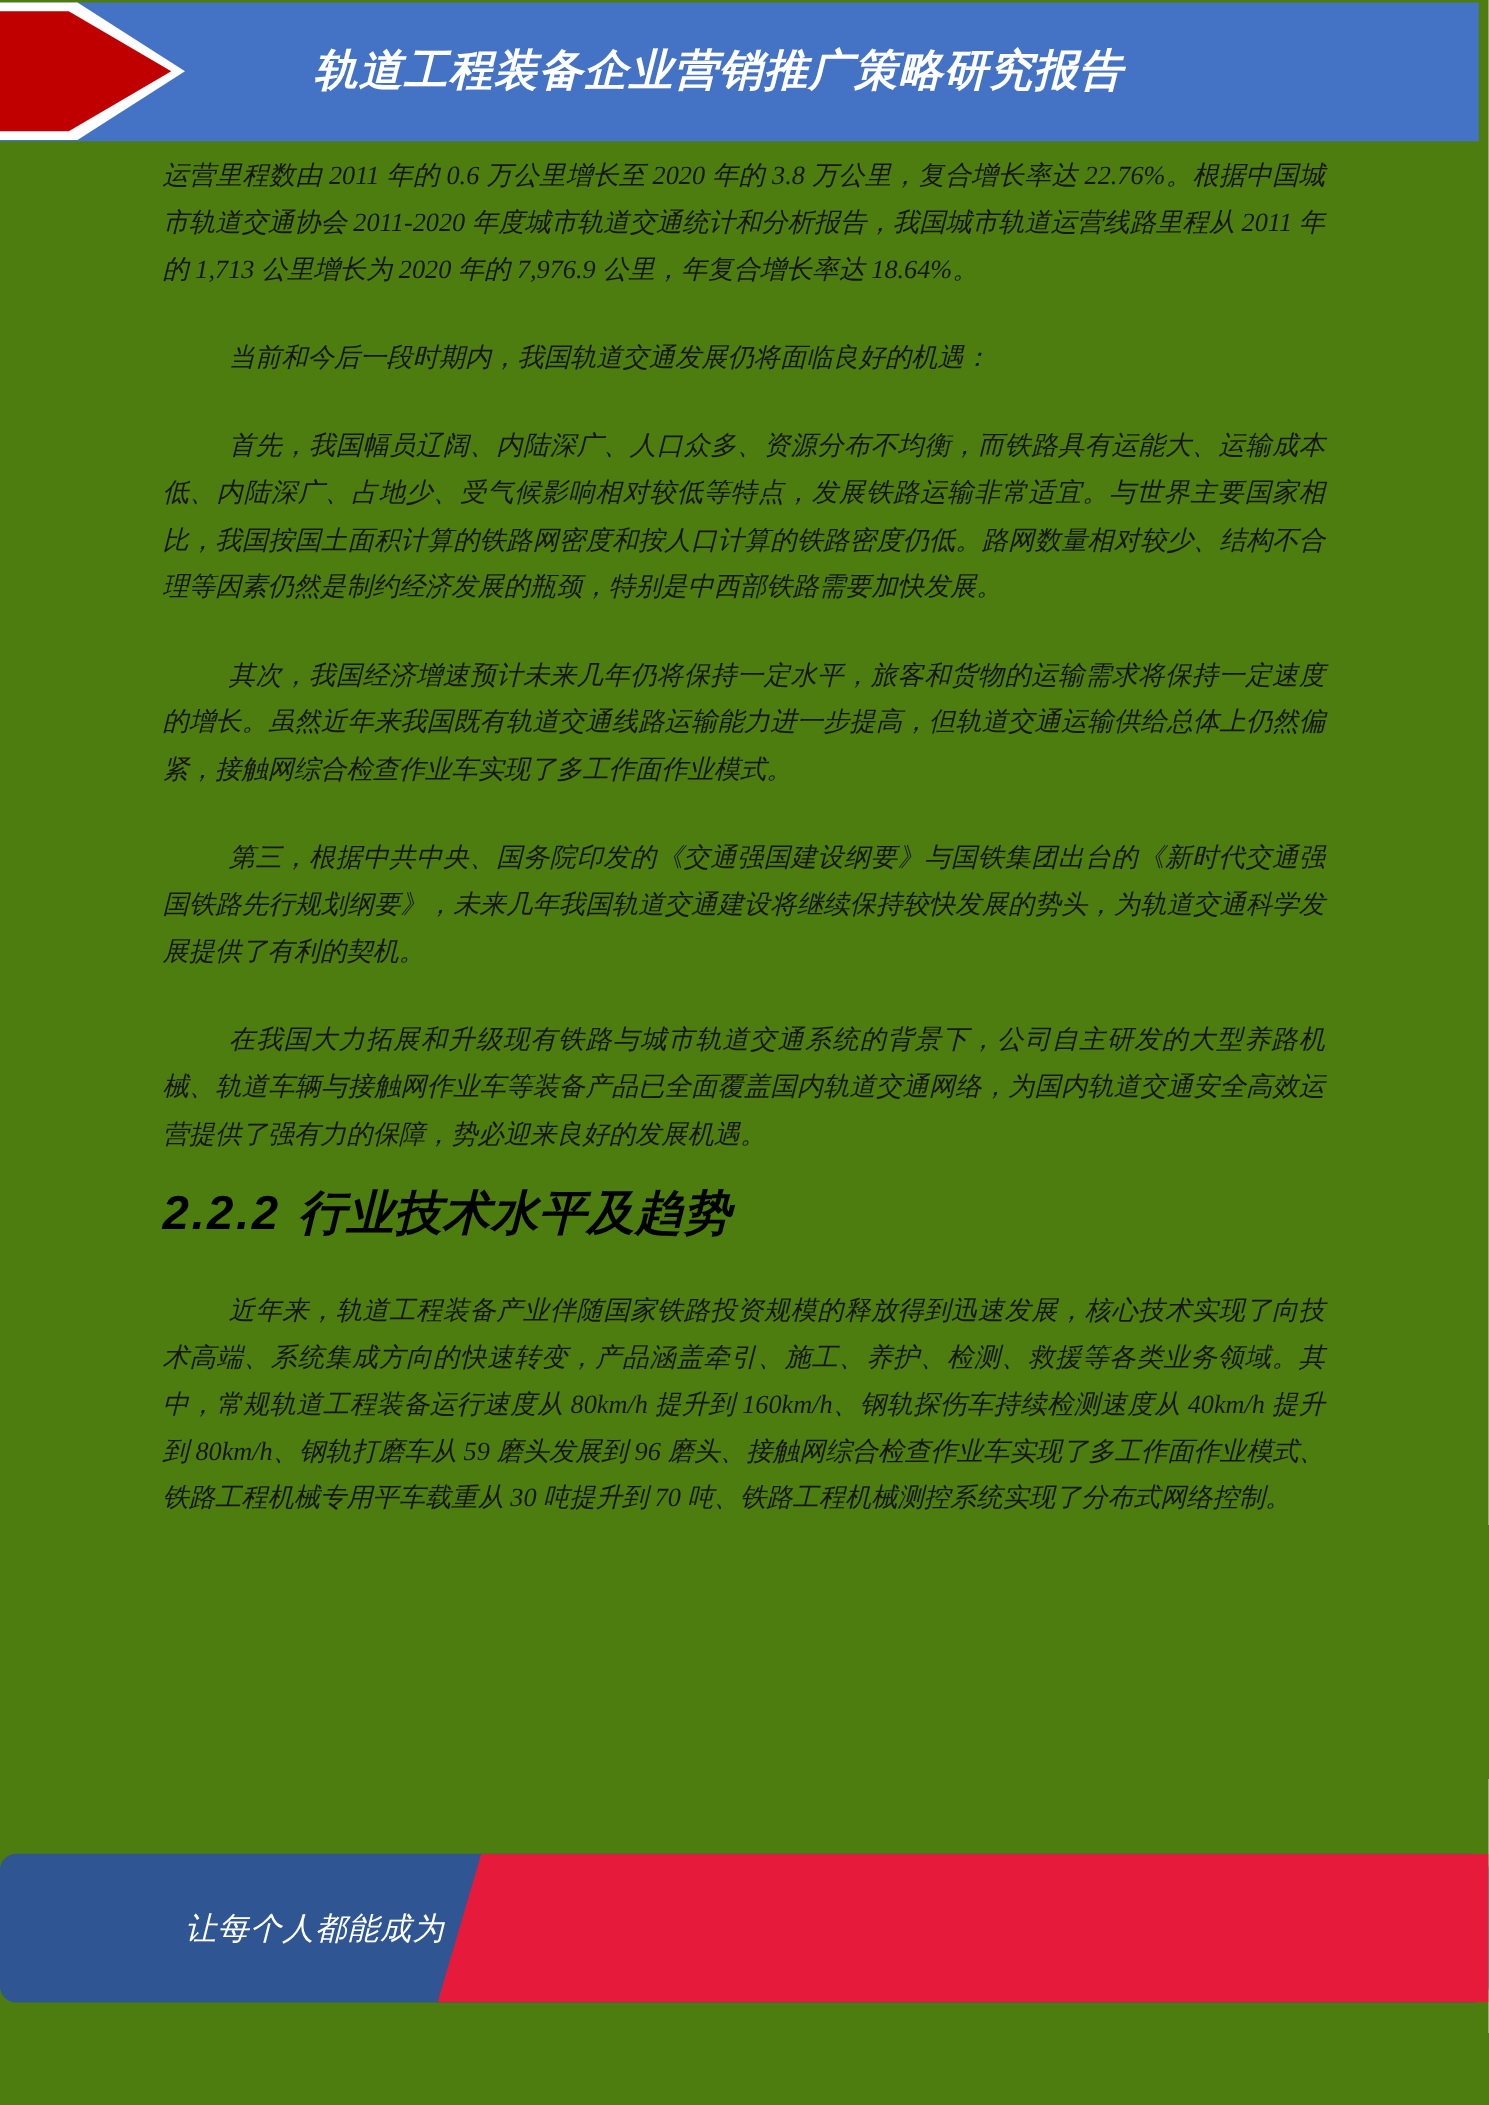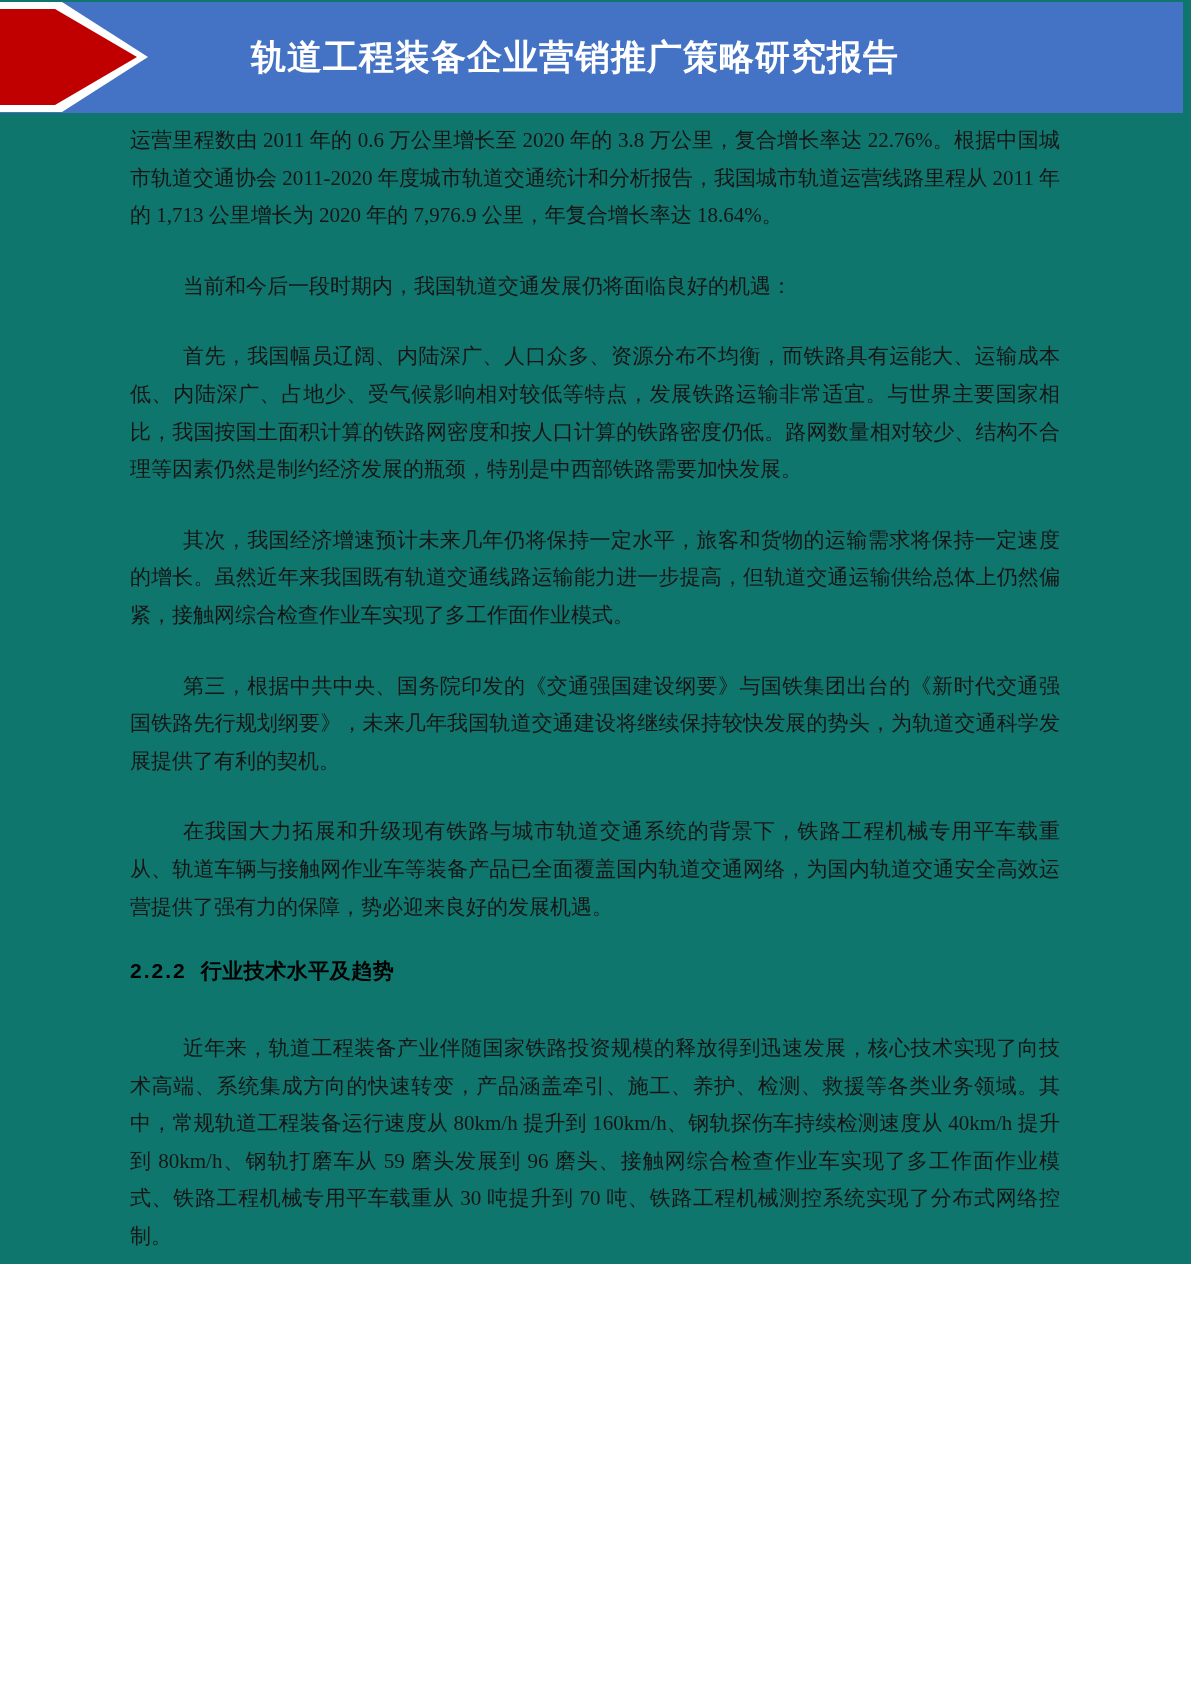--- a/index.html
+++ b/index.html
@@ -1,20 +1,20 @@
 <!DOCTYPE html>
 <html lang="zh"><head>
 <meta charset="utf-8">
 <style>
   * { margin:0; padding:0; box-sizing:border-box; }
   html,body { background:#ffffff; }
   body { font-family:"Liberation Serif","DejaVu Serif",serif; }
   .page {
-    position:relative; width:1191px; height:1264px;
-    background:#0f766e; overflow:hidden; margin:0 auto;
+    position:relative; width:1191px; height:1684px;
+    background:#4d7c0f; overflow:hidden; margin:0 auto;font-style:italic;
   }
 
   
   .banner {
     position:absolute; left:0; top:2px; width:1183px; height:111px;
     background:#4473C5;
   }
   .header-arrow { position:absolute; left:0; top:0; width:160px; height:116px; }
   .banner-title {
     position:absolute; left:0; top:27px; width:1150px;
@@ -28,21 +28,21 @@
   .content {
     position:absolute; left:130px; top:122px; width:930px;
     font-size:21px; line-height:37.6px; color:#161616;
     text-align:justify;
   }
   .content p { text-indent:53px; margin:0 0 33px 0; }
   .content p.no-indent { text-indent:0; }
   .section-heading {
     font-family:"Liberation Sans","DejaVu Sans",sans-serif;
     font-weight:bold; color:#000000;
-    font-size:21px; line-height:44px;
+    font-size:38px; line-height:44px;
     margin:-10px 0 37px 0; text-indent:0; text-align:left;
     letter-spacing:0.5px;
   }
   .section-heading .sec-num { margin-right:14px; letter-spacing:2px; }
 
   
   .page-number {
     position:absolute; left:1022px; top:1512px; width:48px;
     font-size:30px; color:#1a1a1a; text-align:center;
     font-family:"Liberation Serif","DejaVu Serif",serif;
@@ -83,21 +83,21 @@
     </svg>
     <div class="banner-title">轨道工程装备企业营销推广策略研究报告</div>
   </header>
 
   <main class="content">
     <p class="no-indent">运营里程数由 2011 年的 0.6 万公里增长至 2020 年的 3.8 万公里，复合增长率达 22.76%。根据中国城市轨道交通协会 2011-2020 年度城市轨道交通统计和分析报告，我国城市轨道运营线路里程从 2011 年的 1,713 公里增长为 2020 年的 7,976.9 公里，年复合增长率达 18.64%。</p>
     <p>当前和今后一段时期内，我国轨道交通发展仍将面临良好的机遇：</p>
     <p>首先，我国幅员辽阔、内陆深广、人口众多、资源分布不均衡，而铁路具有运能大、运输成本低、内陆深广、占地少、受气候影响相对较低等特点，发展铁路运输非常适宜。与世界主要国家相比，我国按国土面积计算的铁路网密度和按人口计算的铁路密度仍低。路网数量相对较少、结构不合理等因素仍然是制约经济发展的瓶颈，特别是中西部铁路需要加快发展。</p>
     <p>其次，我国经济增速预计未来几年仍将保持一定水平，旅客和货物的运输需求将保持一定速度的增长。虽然近年来我国既有轨道交通线路运输能力进一步提高，但轨道交通运输供给总体上仍然偏紧，接触网综合检查作业车实现了多工作面作业模式。</p>
     <p>第三，根据中共中央、国务院印发的《交通强国建设纲要》与国铁集团出台的《新时代交通强国铁路先行规划纲要》，未来几年我国轨道交通建设将继续保持较快发展的势头，为轨道交通科学发展提供了有利的契机。</p>
-    <p>在我国大力拓展和升级现有铁路与城市轨道交通系统的背景下，铁路工程机械专用平车载重从、轨道车辆与接触网作业车等装备产品已全面覆盖国内轨道交通网络，为国内轨道交通安全高效运营提供了强有力的保障，势必迎来良好的发展机遇。</p>
+    <p>在我国大力拓展和升级现有铁路与城市轨道交通系统的背景下，公司自主研发的大型养路机械、轨道车辆与接触网作业车等装备产品已全面覆盖国内轨道交通网络，为国内轨道交通安全高效运营提供了强有力的保障，势必迎来良好的发展机遇。</p>
 
     <h2 class="section-heading"><span class="sec-num">2.2.2</span><span>行业技术水平及趋势</span></h2>
 
     <p>近年来，轨道工程装备产业伴随国家铁路投资规模的释放得到迅速发展，核心技术实现了向技术高端、系统集成方向的快速转变，产品涵盖牵引、施工、养护、检测、救援等各类业务领域。其中，常规轨道工程装备运行速度从 80km/h 提升到 160km/h、钢轨探伤车持续检测速度从 40km/h 提升到 80km/h、钢轨打磨车从 59 磨头发展到 96 磨头、接触网综合检查作业车实现了多工作面作业模式、铁路工程机械专用平车载重从 30 吨提升到 70 吨、铁路工程机械测控系统实现了分布式网络控制。</p>
   </main>
 
   <div class="page-number">8</div>
 
   <footer class="footer">
     <div class="footer-red"></div>

